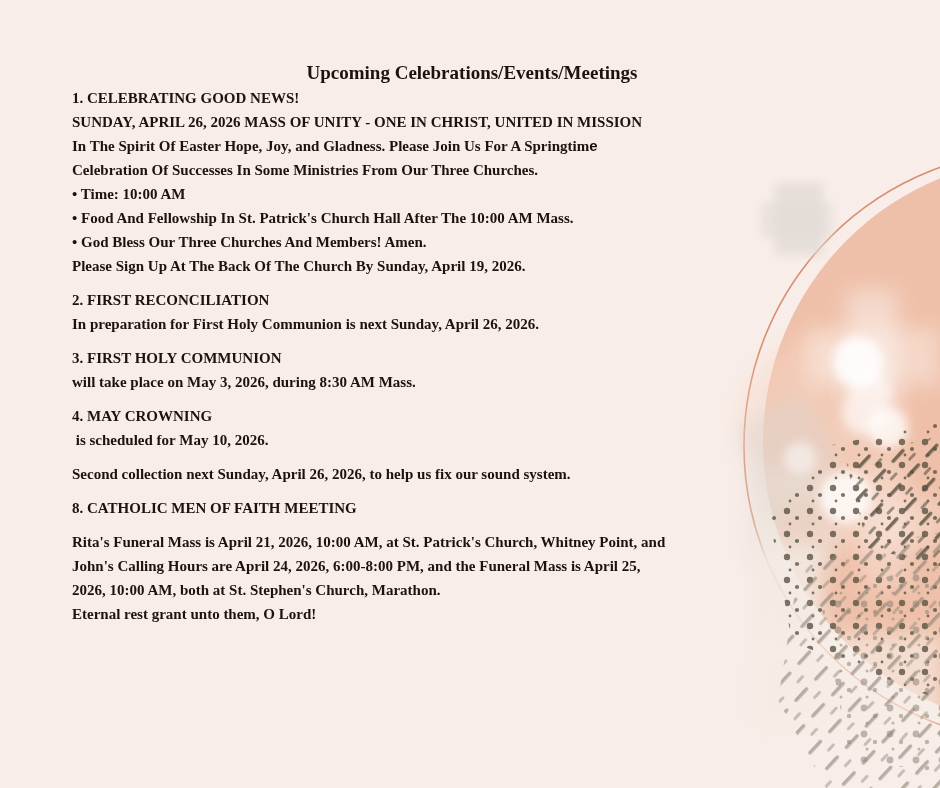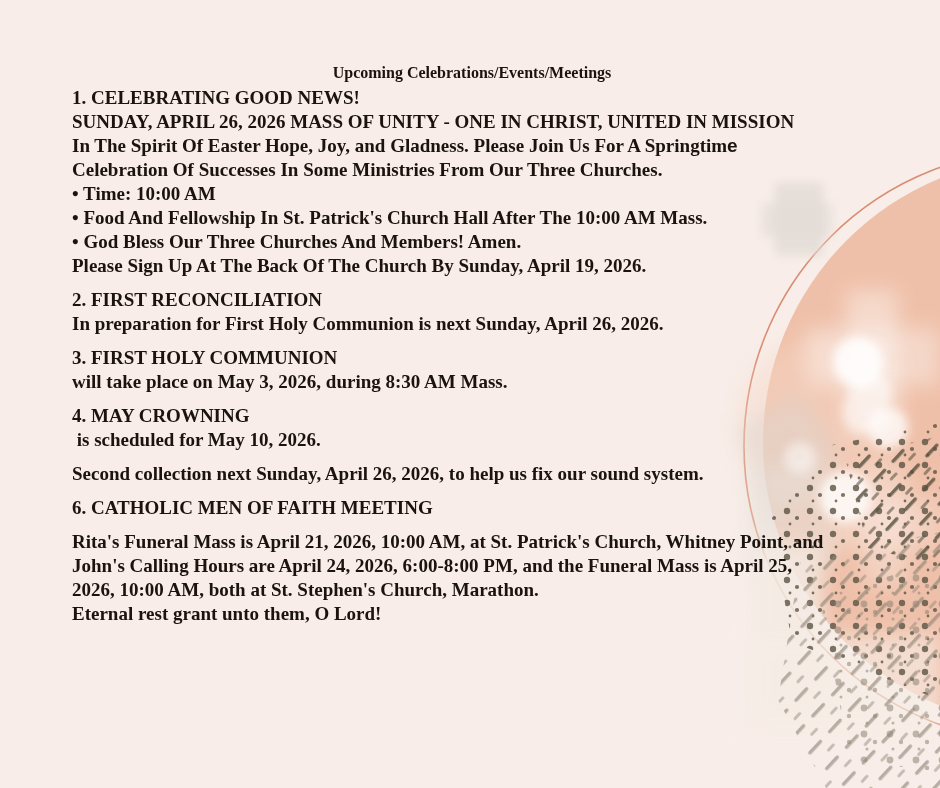--- a/index.html
+++ b/index.html
@@ -9,25 +9,25 @@
     background:#f8ede8;
     overflow:hidden;
     font-family:"Liberation Serif","DejaVu Serif",serif;
   }
   .decor-svg{position:absolute;left:0;top:0;z-index:0;}
   .content{
     position:absolute;left:72px;top:60px;width:800px;z-index:2;
     color:#1b1310;font-weight:bold;
   }
   .title{
-    font-size:16px;line-height:26px;text-align:center;white-space:pre;
+    font-size:19px;line-height:26px;text-align:center;white-space:pre;
   }
   .section{margin:0 0 10px 0;}
   .line{
-    font-size:19px;line-height:24px;white-space:pre;
+    font-size:15px;line-height:24px;white-space:pre;
   }
   .sans{font-family:"Liberation Sans","DejaVu Sans",sans-serif;}
 </style>
 </head>
 <body>
 
 <div class="page">
 
   <svg class="decor-svg" width="940" height="788" viewBox="0 0 940 788">
     <defs>
@@ -120,21 +120,21 @@
     <div class="section">
       <div class="line">4. MAY CROWNING</div>
       <div class="line"> is scheduled for May 10, 2026.</div>
     </div>
 
     <div class="section">
       <div class="line">Second collection next Sunday, April 26, 2026, to help us fix our sound system.</div>
     </div>
 
     <div class="section">
-      <div class="line">6. CATHOLIC MEN OF FAITH MEETING</div>
+      <div class="line">8. CATHOLIC MEN OF FAITH MEETING</div>
     </div>
 
     <div class="section">
       <div class="line">Rita's Funeral Mass is April 21, 2026, 10:00 AM, at St. Patrick's Church, Whitney Point, and</div>
       <div class="line">John's Calling Hours are April 24, 2026, 6:00-8:00 PM, and the Funeral Mass is April 25,</div>
       <div class="line">2026, 10:00 AM, both at St. Stephen's Church, Marathon.</div>
       <div class="line">Eternal rest grant unto them, O Lord!</div>
     </div>
   </div>
 </div>

